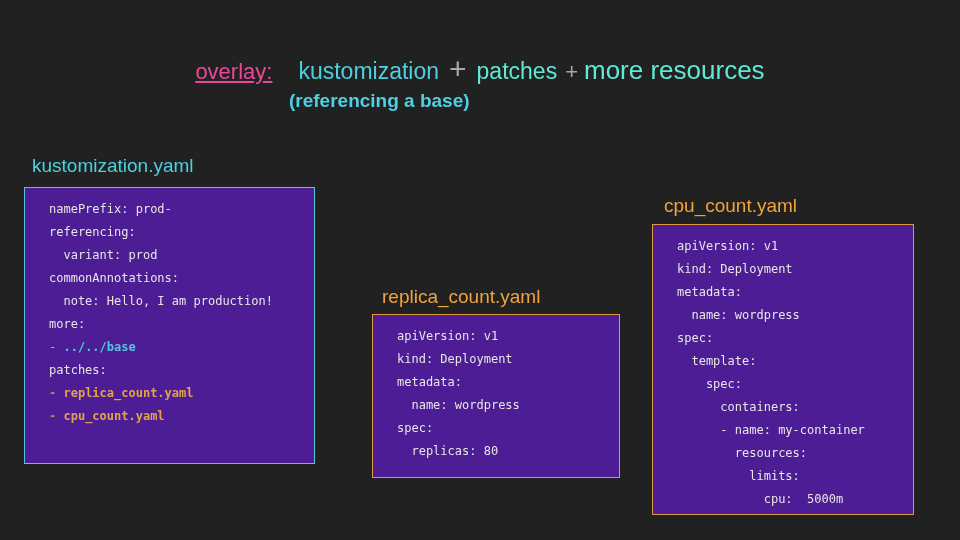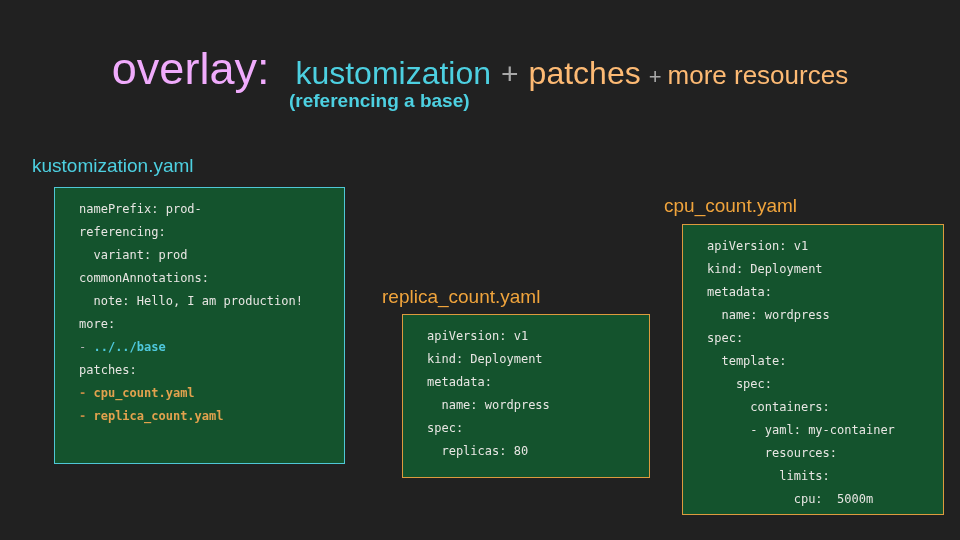--- a/index.html
+++ b/index.html
@@ -6,41 +6,40 @@
   .slide{
     position:relative;width:960px;height:540px;overflow:hidden;
     background:#212121;
     font-family:"Liberation Sans",sans-serif;
   }
   
   .title{
     position:absolute;top:48px;left:0;width:100%;
     text-align:center;line-height:42px;white-space:nowrap;
   }
-  .t-lg{font-size:45px;color:#f0abfc;margin-right:26px;}
-  .t-xl{font-size:32px;}
+  .t-lg{font-size:22px;color:#ec4899;margin-right:26px;text-decoration:underline;}
+  .t-xl{font-size:23px;}
   .t-cyan{color:#4dd0e1;}
-  .t-orange{color:#fdba74;}
+  .t-orange{color:#5eead4;}
   .t-plus{font-size:30px;color:#a8a8a8;margin:0 10px;}
   .t-plus-sm{font-size:22px;color:#a8a8a8;margin-left:8px;margin-right:6px;}
   .t-sm{font-size:26px;}
   .subtitle{
     position:absolute;top:90px;left:289px;
     font-size:19px;color:#4dd0e1;font-weight:bold;
   }
   
   .file-label{position:absolute;font-size:19px;white-space:nowrap;}
   .label-cyan{color:#4dd0e1;}
   .label-orange{color:#f0a43c;}
   
   .code-box{
     position:absolute;box-sizing:border-box;
-    border:1.5px solid;background:#14532d;
+    border:1.5px solid;background:#4c1d95;
     padding:10px 0 0 24px;
-    margin-left:30px;
   }
   .border-cyan{border-color:#4fc7d6;}
   .border-orange{border-color:#dd9a3e;}
   .code-line{
     height:23px;line-height:23px;white-space:pre;
     font-family:"DejaVu Sans Mono","Liberation Mono",monospace;
     font-size:12px;color:#e8e6e3;
   }
   .seg{color:#e8e6e3;}
   .seg-gray{color:#b0b0b0;}
@@ -61,22 +60,22 @@
   <div class="file-label label-cyan" style="left:32px;top:155px;">kustomization.yaml</div>
   <div class="code-box border-cyan" style="left:24px;top:187px;width:291px;height:277px;">
     <div class="code-line"><span class="seg">namePrefix: prod-</span></div>
     <div class="code-line"><span class="seg">referencing:</span></div>
     <div class="code-line"><span class="seg">  variant: prod</span></div>
     <div class="code-line"><span class="seg">commonAnnotations:</span></div>
     <div class="code-line"><span class="seg">  note: Hello, I am production!</span></div>
     <div class="code-line"><span class="seg">more:</span></div>
     <div class="code-line"><span class="seg seg-gray">- </span><span class="seg seg-cyan">../../base</span></div>
     <div class="code-line"><span class="seg">patches:</span></div>
+    <div class="code-line"><span class="seg seg-orange-dim">- </span><span class="seg seg-orange">replica_count.yaml</span></div>
     <div class="code-line"><span class="seg seg-orange-dim">- </span><span class="seg seg-orange">cpu_count.yaml</span></div>
-    <div class="code-line"><span class="seg seg-orange-dim">- </span><span class="seg seg-orange">replica_count.yaml</span></div>
   </div>
 
   <div class="file-label label-orange" style="left:382px;top:286px;">replica_count.yaml</div>
   <div class="code-box border-orange" style="left:372px;top:314px;width:248px;height:164px;">
     <div class="code-line"><span class="seg">apiVersion: v1</span></div>
     <div class="code-line"><span class="seg">kind: Deployment</span></div>
     <div class="code-line"><span class="seg">metadata:</span></div>
     <div class="code-line"><span class="seg">  name: wordpress</span></div>
     <div class="code-line"><span class="seg">spec:</span></div>
     <div class="code-line"><span class="seg">  replicas: 80</span></div>
@@ -85,19 +84,19 @@
   <div class="file-label label-orange" style="left:664px;top:195px;">cpu_count.yaml</div>
   <div class="code-box border-orange" style="left:652px;top:224px;width:262px;height:291px;">
     <div class="code-line"><span class="seg">apiVersion: v1</span></div>
     <div class="code-line"><span class="seg">kind: Deployment</span></div>
     <div class="code-line"><span class="seg">metadata:</span></div>
     <div class="code-line"><span class="seg">  name: wordpress</span></div>
     <div class="code-line"><span class="seg">spec:</span></div>
     <div class="code-line"><span class="seg">  template:</span></div>
     <div class="code-line"><span class="seg">    spec:</span></div>
     <div class="code-line"><span class="seg">      containers:</span></div>
-    <div class="code-line"><span class="seg">      - yaml: my-container</span></div>
+    <div class="code-line"><span class="seg">      - name: my-container</span></div>
     <div class="code-line"><span class="seg">        resources:</span></div>
     <div class="code-line"><span class="seg">          limits:</span></div>
     <div class="code-line"><span class="seg">            cpu:  5000m</span></div>
   </div>
 
 </div>
 
 </body></html>

